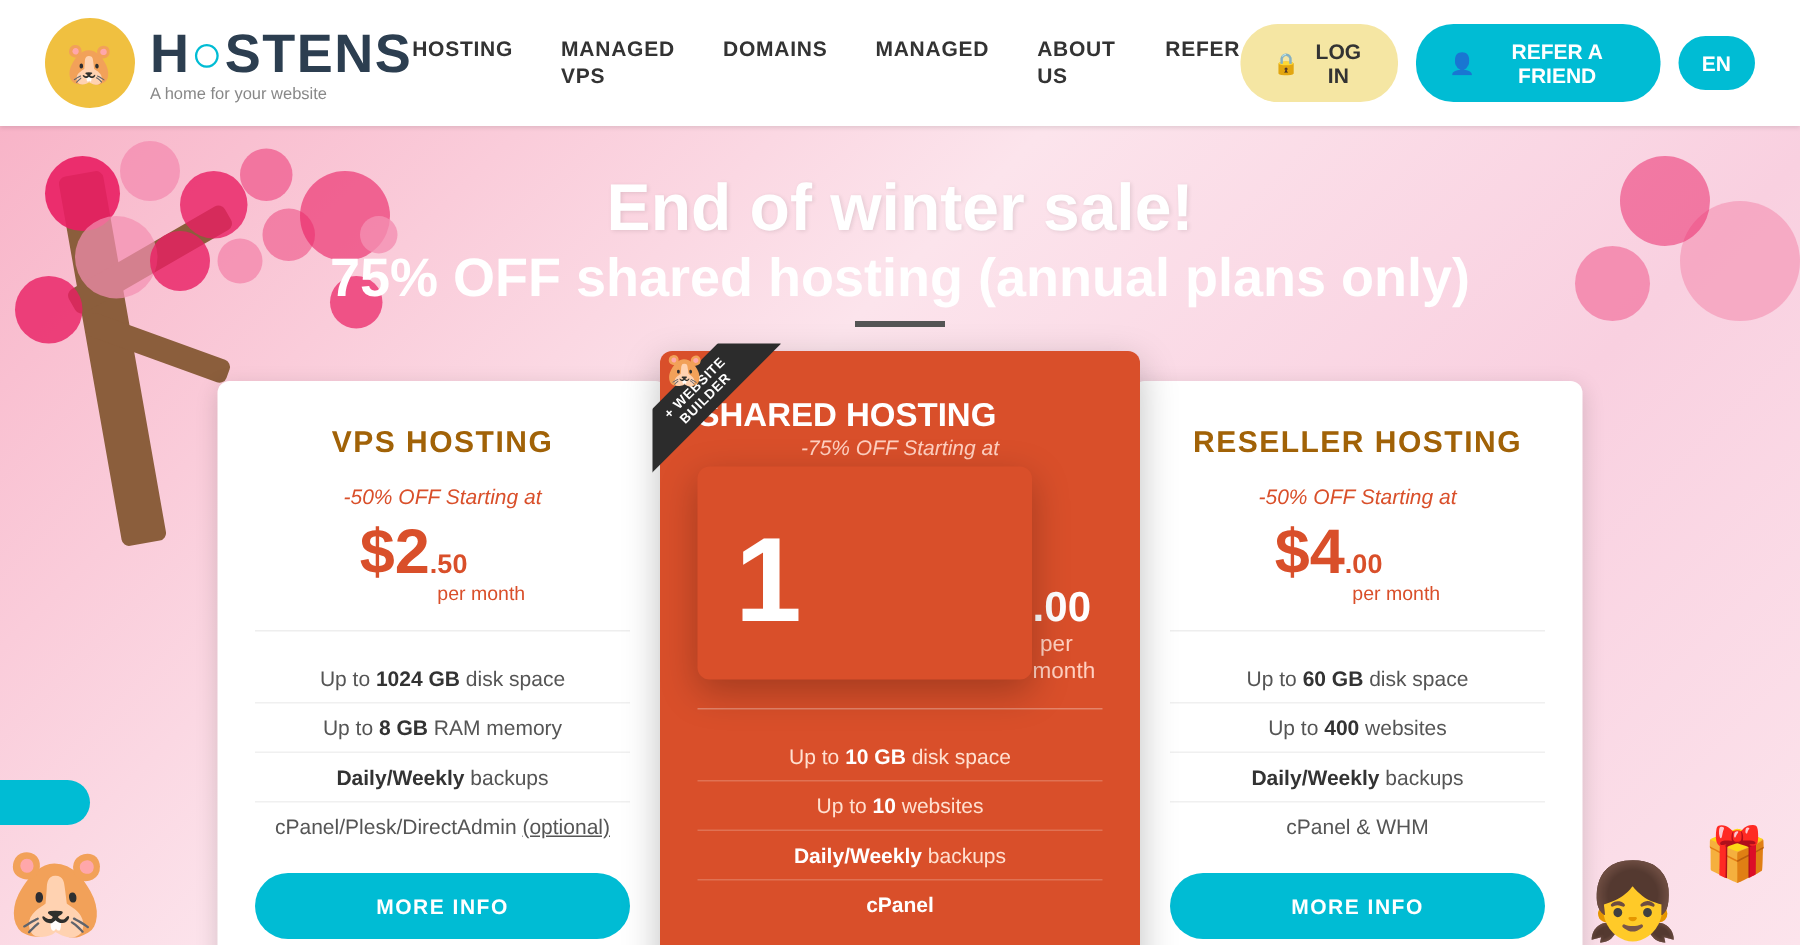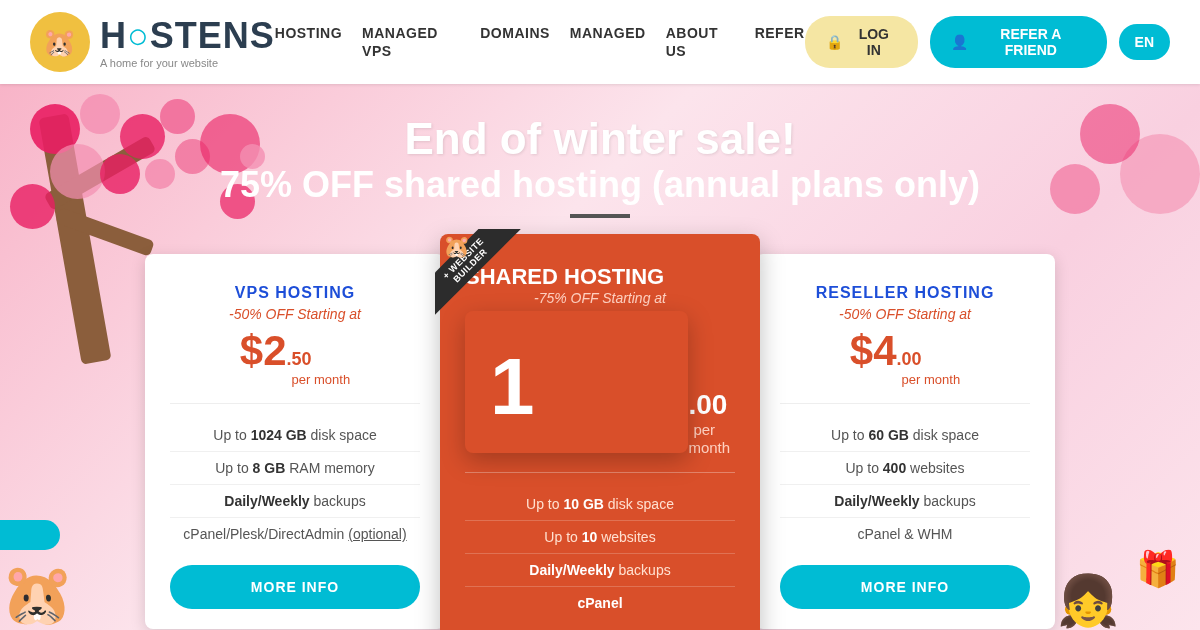--- a/index.html
+++ b/index.html
@@ -36,21 +36,21 @@
     .logo-brand {
       font-size: 36px;
       font-weight: 900;
       color: #2c3e50;
       letter-spacing: 1px;
     }
     .logo-brand span { color: #00bcd4; }
     .logo-tagline { font-size: 11px; color: #888; }
     .nav-links {
       display: flex;
-      gap: 20px;
+      gap: 32px;
       list-style: none;
     }
     .nav-links li a {
       text-decoration: none;
       color: #333;
       font-size: 14px;
       font-weight: 600;
       letter-spacing: 0.5px;
     }
     .nav-actions {
@@ -203,24 +203,24 @@
       padding: 30px 25px 20px;
       width: 320px;
       box-shadow: 0 8px 25px rgba(0,0,0,0.25);
       position: relative;
       z-index: 5;
       color: #fff;
     }
 
     .card h3 {
       text-align: center;
-      font-size: 16px;
+      font-size: 20px;
       font-weight: 800;
-      color: #1d4ed8;
-      margin-bottom: 4px;
+      color: #a16207;
+      margin-bottom: 16px;
       letter-spacing: 1px;
     }
     .card-featured h3 {
       color: #fff;
       font-size: 22px;
     }
 
     .discount-label {
       text-align: center;
       color: #d94f2a;

